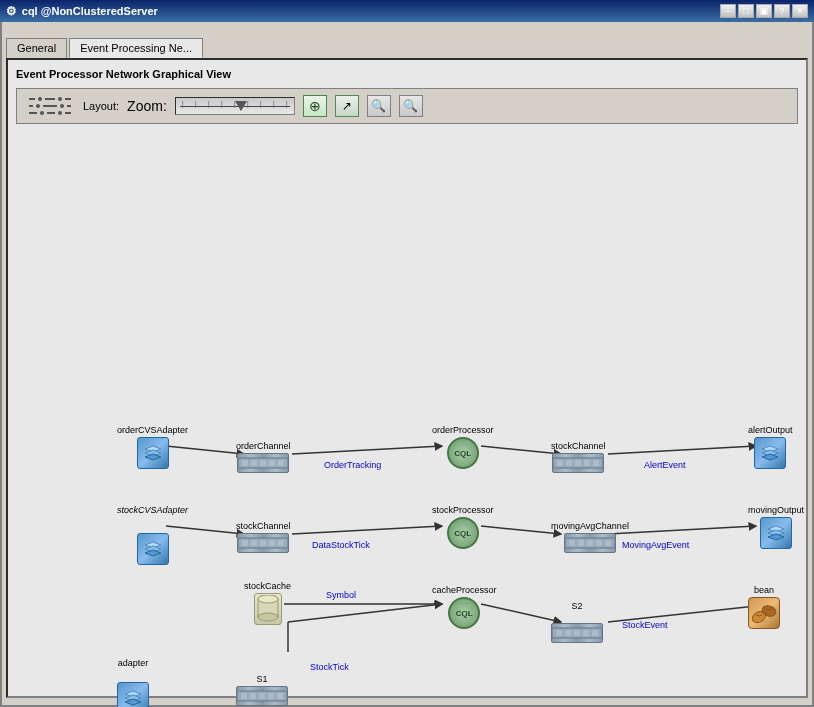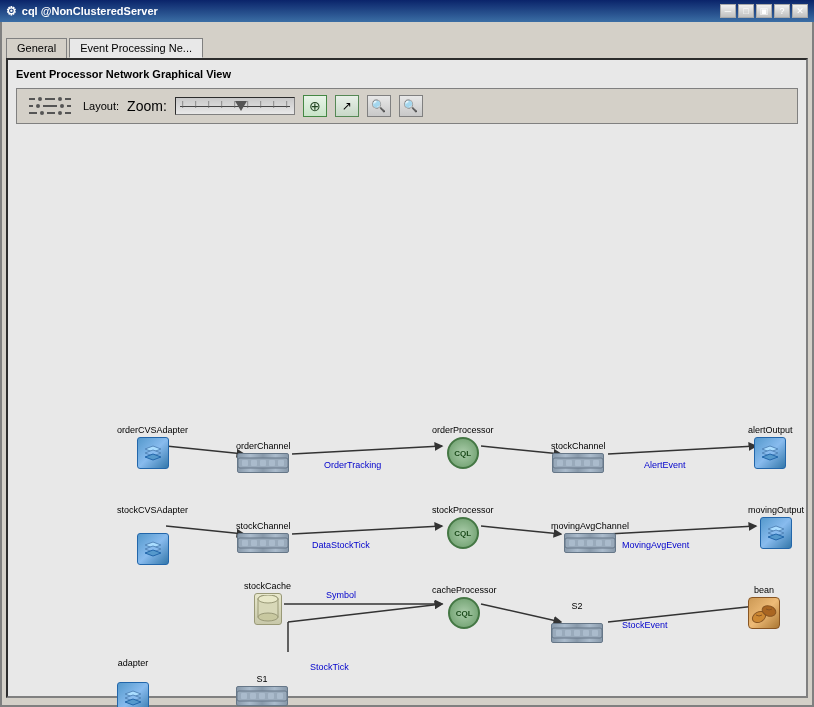--- a/index.html
+++ b/index.html
@@ -416,21 +416,21 @@
         <div class="adapter-icon">
           <svg width="20" height="20" viewBox="0 0 20 20">
             <polygon points="2,6 10,3 18,6 10,9" fill="#aaddff" stroke="#5588bb" stroke-width="1"></polygon>
             <polygon points="2,10 10,7 18,10 10,13" fill="#88bbee" stroke="#5588bb" stroke-width="1"></polygon>
             <polygon points="2,14 10,11 18,14 10,17" fill="#5599cc" stroke="#2266aa" stroke-width="1"></polygon>
           </svg>
         </div>
       </div>
 
       <div class="node" style="left:101px;top:372px;">
-        <div class="node-label" style="margin-bottom:18px;">stockCVSAdapter</div>
+        <div class="node-label" style="margin-bottom:18px;font-style:italic;">stockCVSAdapter</div>
         <div class="adapter-icon">
           <svg width="20" height="20" viewBox="0 0 20 20">
             <polygon points="2,6 10,3 18,6 10,9" fill="#aaddff" stroke="#5588bb" stroke-width="1"></polygon>
             <polygon points="2,10 10,7 18,10 10,13" fill="#88bbee" stroke="#5588bb" stroke-width="1"></polygon>
             <polygon points="2,14 10,11 18,14 10,17" fill="#5599cc" stroke="#2266aa" stroke-width="1"></polygon>
           </svg>
         </div>
       </div>
 
       <div class="node" style="left:220px;top:388px;">

